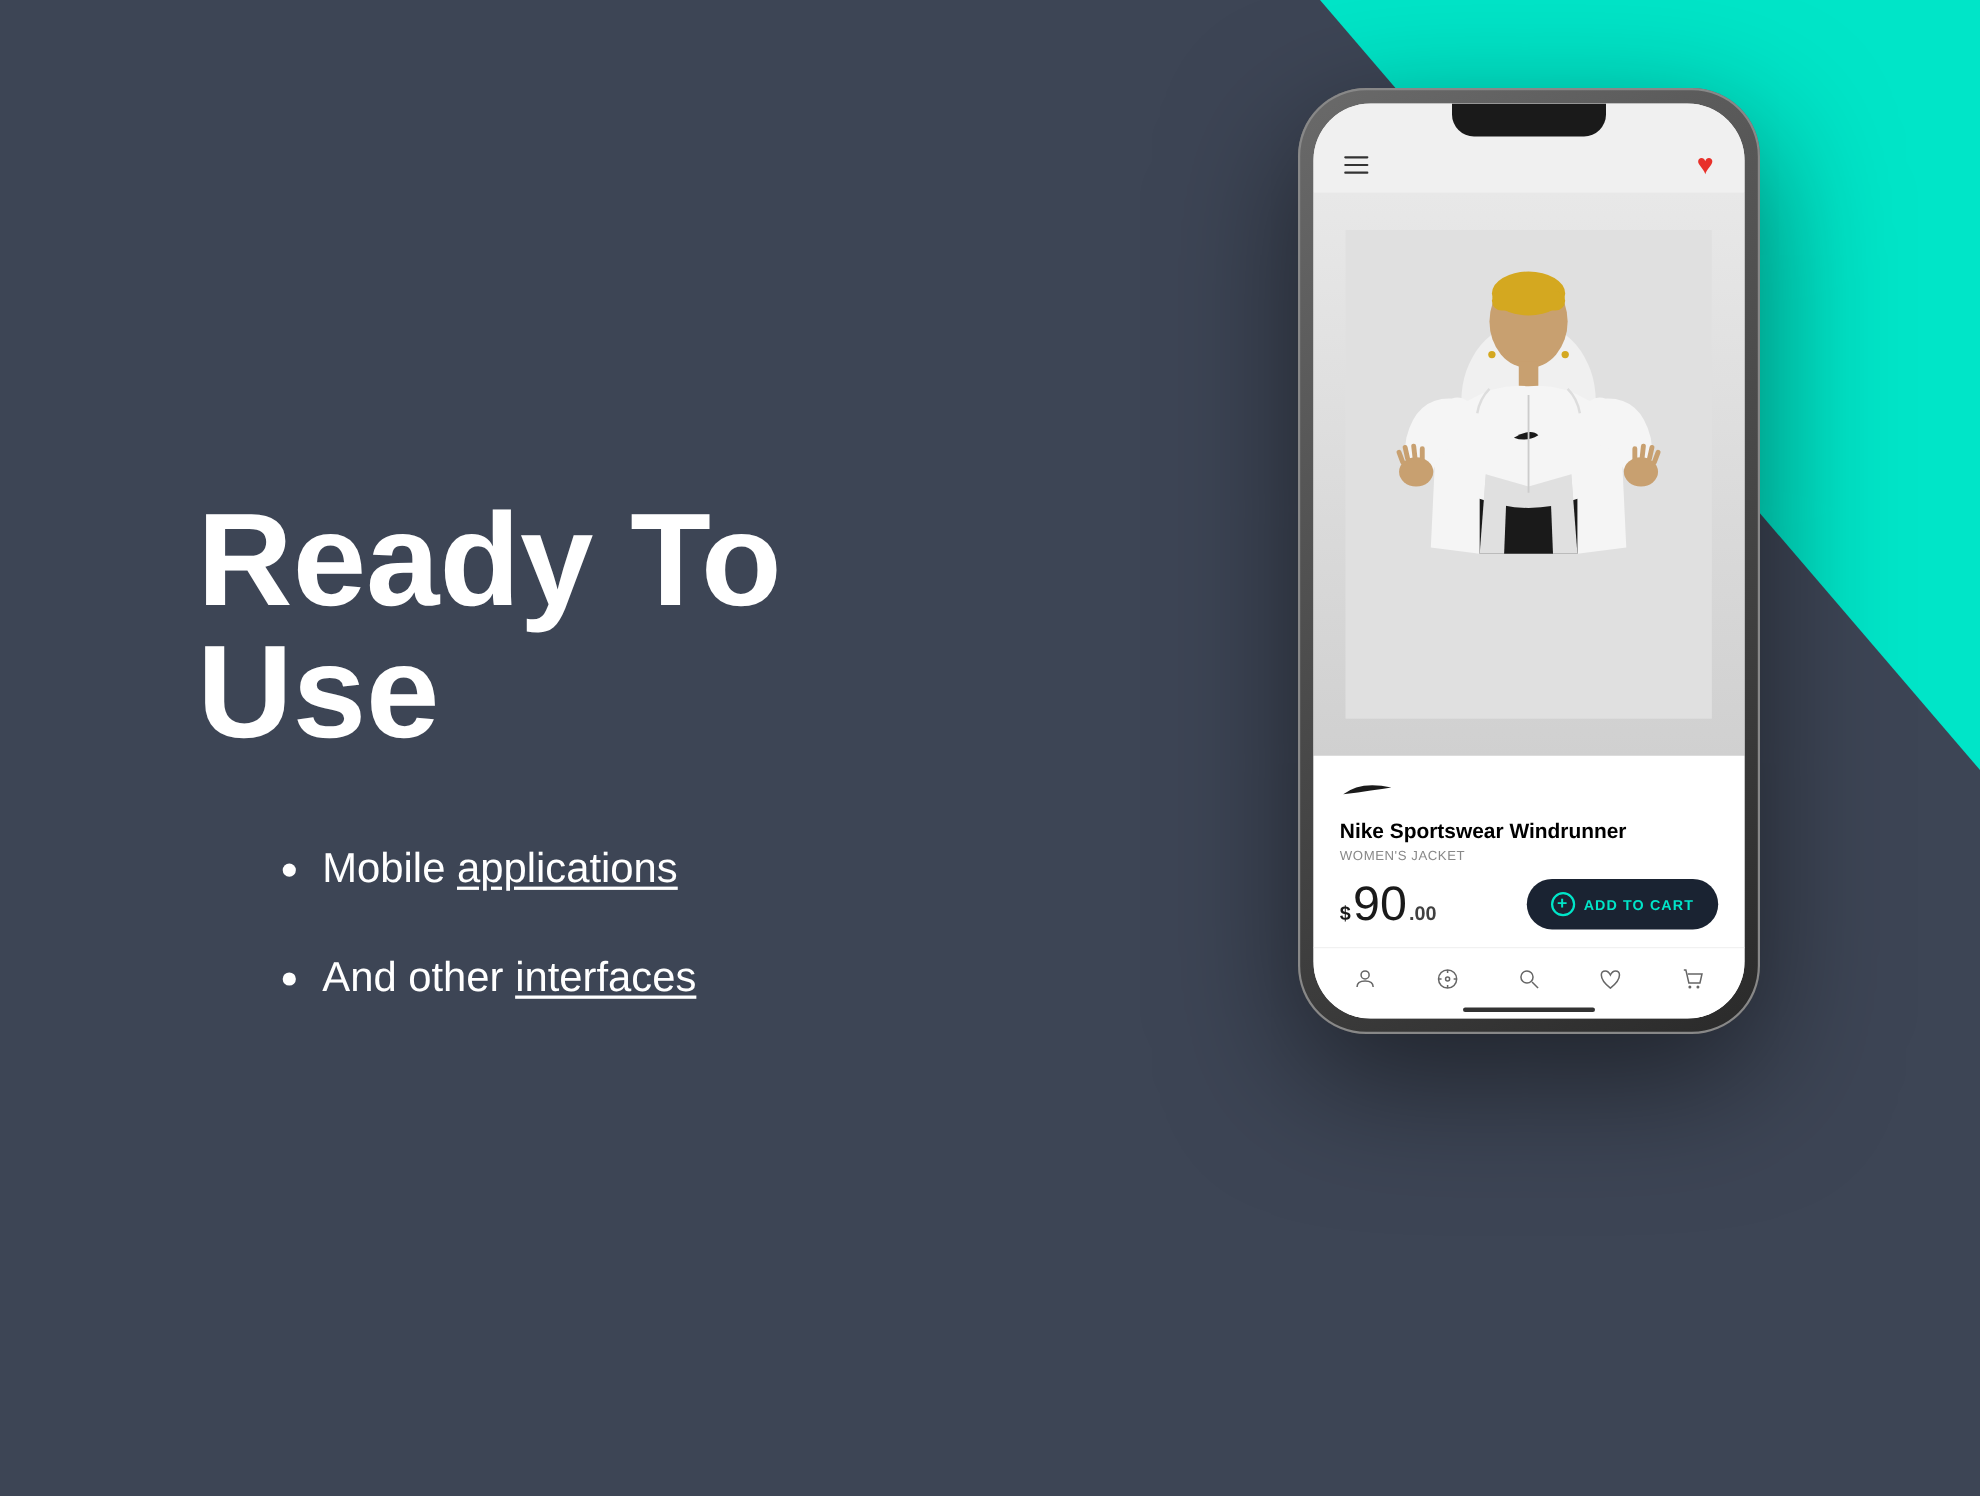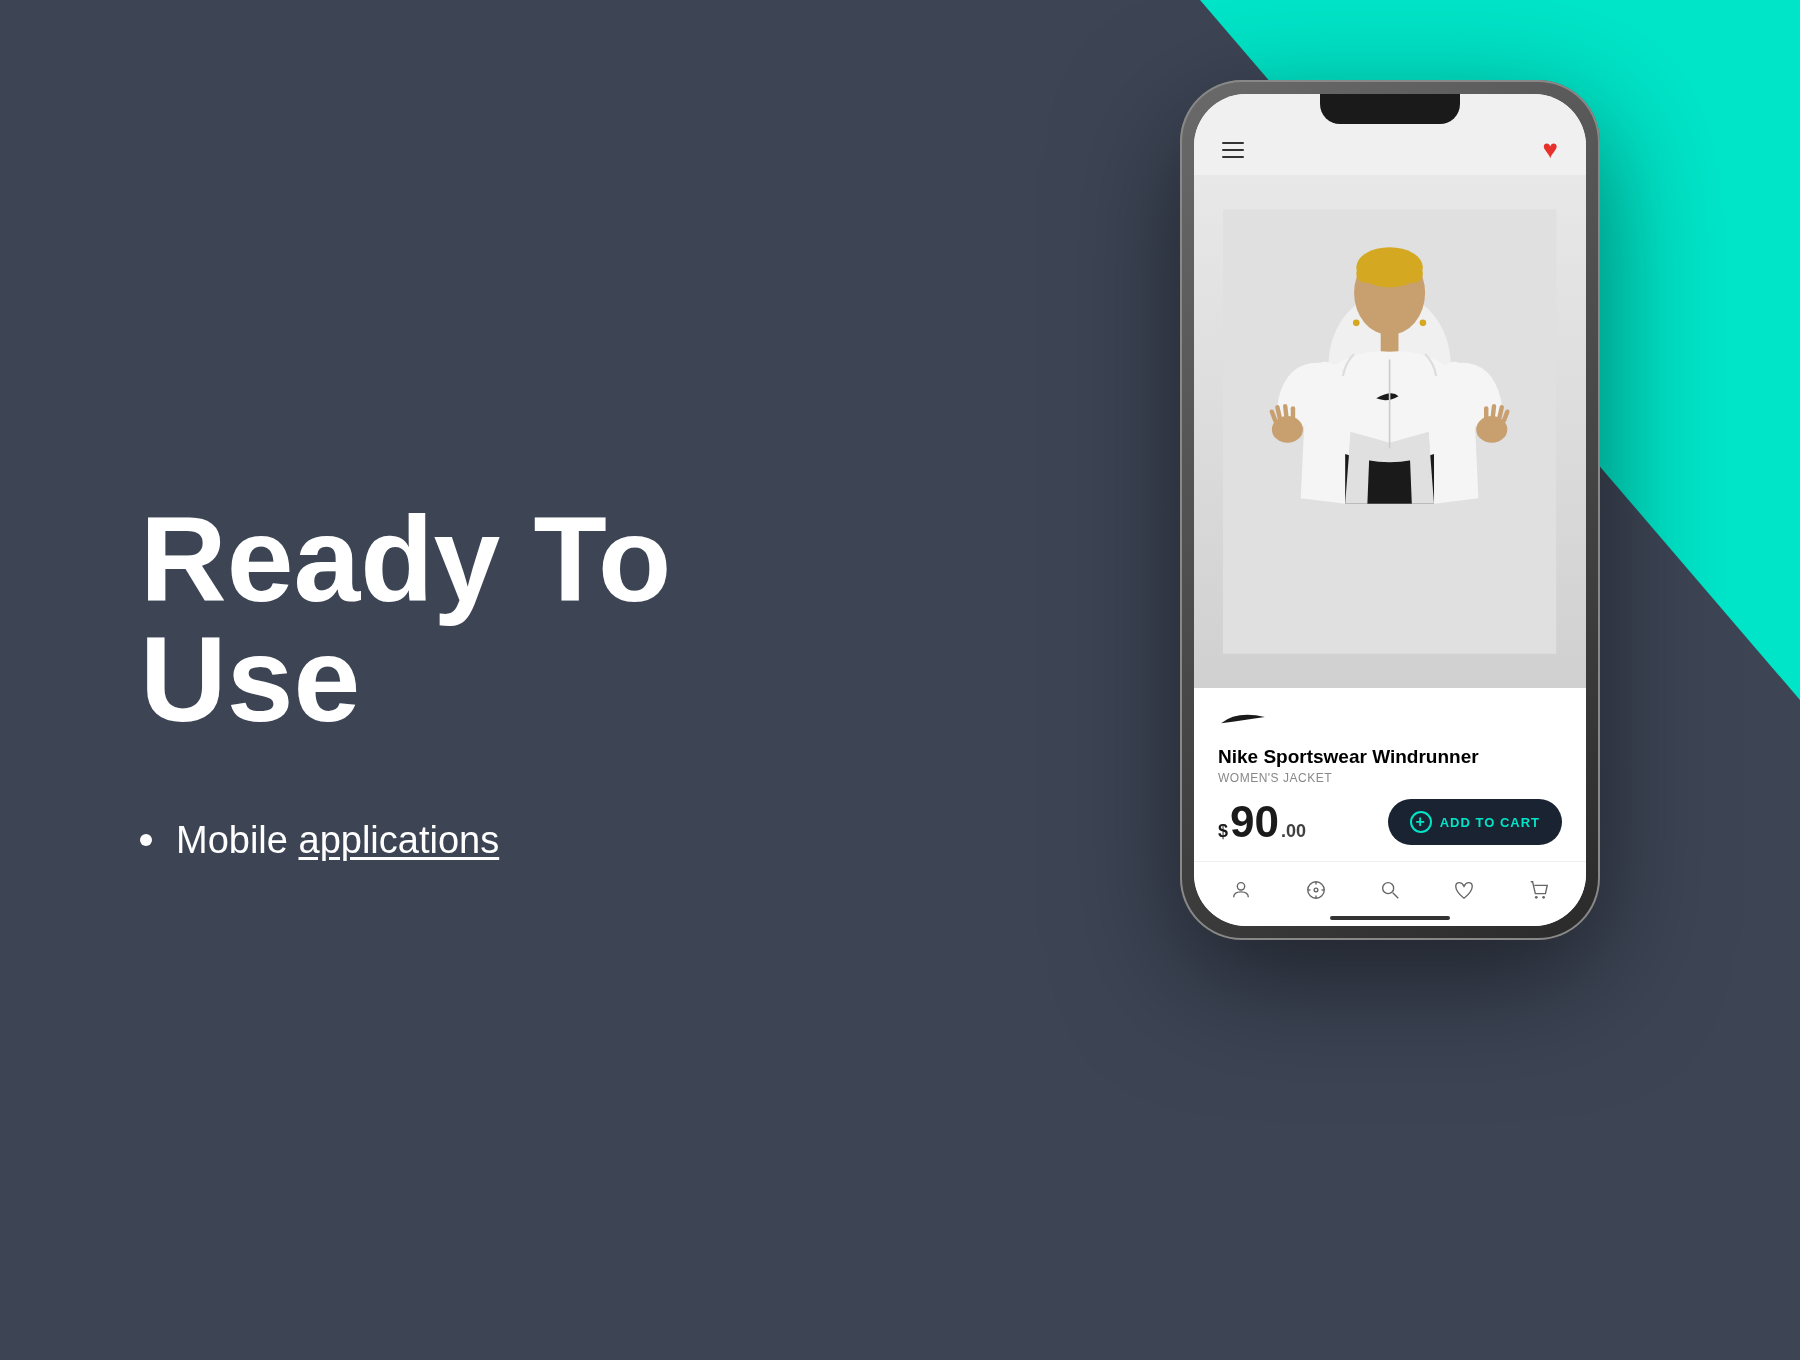--- a/index.html
+++ b/index.html
@@ -32,20 +32,21 @@
     .left-section {
       position: absolute;
       top: 0;
       left: 0;
       width: 750px;
       height: 100%;
       display: flex;
       flex-direction: column;
       justify-content: center;
       padding-left: 140px;
+      align-items: center;
     }
 
     .headline {
       font-size: 120px;
       font-weight: 900;
       color: #ffffff;
       line-height: 1.0;
       margin-bottom: 80px;
     }
 
@@ -212,21 +213,21 @@
 
     .price-dollar {
       font-size: 18px;
       font-weight: 600;
       color: #1a1a1a;
       vertical-align: super;
     }
 
     .price-main {
       font-size: 44px;
-      font-weight: 700;
+      font-weight: 400;
       color: #1a1a1a;
       line-height: 1;
     }
 
     .price-cents {
       font-size: 18px;
       font-weight: 600;
       color: #404040;
       vertical-align: super;
     }
@@ -316,20 +317,26 @@
     <span>Use</span>
   </h1>
 
   <ul class="bullet-list">
     <li class="bullet-item">
       <span class="bullet-dot"></span>
       <span>
         <span>Mobile </span><span class="bullet-link">applications</span>
       </span>
     </li>
+    <li class="bullet-item">
+      <span class="bullet-dot"></span>
+      <span>
+        <span>And other </span><span class="bullet-link">interfaces</span>
+      </span>
+    </li>
   </ul>
 </div>
 
 <div class="phone-container">
   <div class="phone-outer">
     <div class="phone-inner">
       <div class="phone-notch"></div>
 
       <div class="phone-topbar">
         <div class="hamburger-icon">

